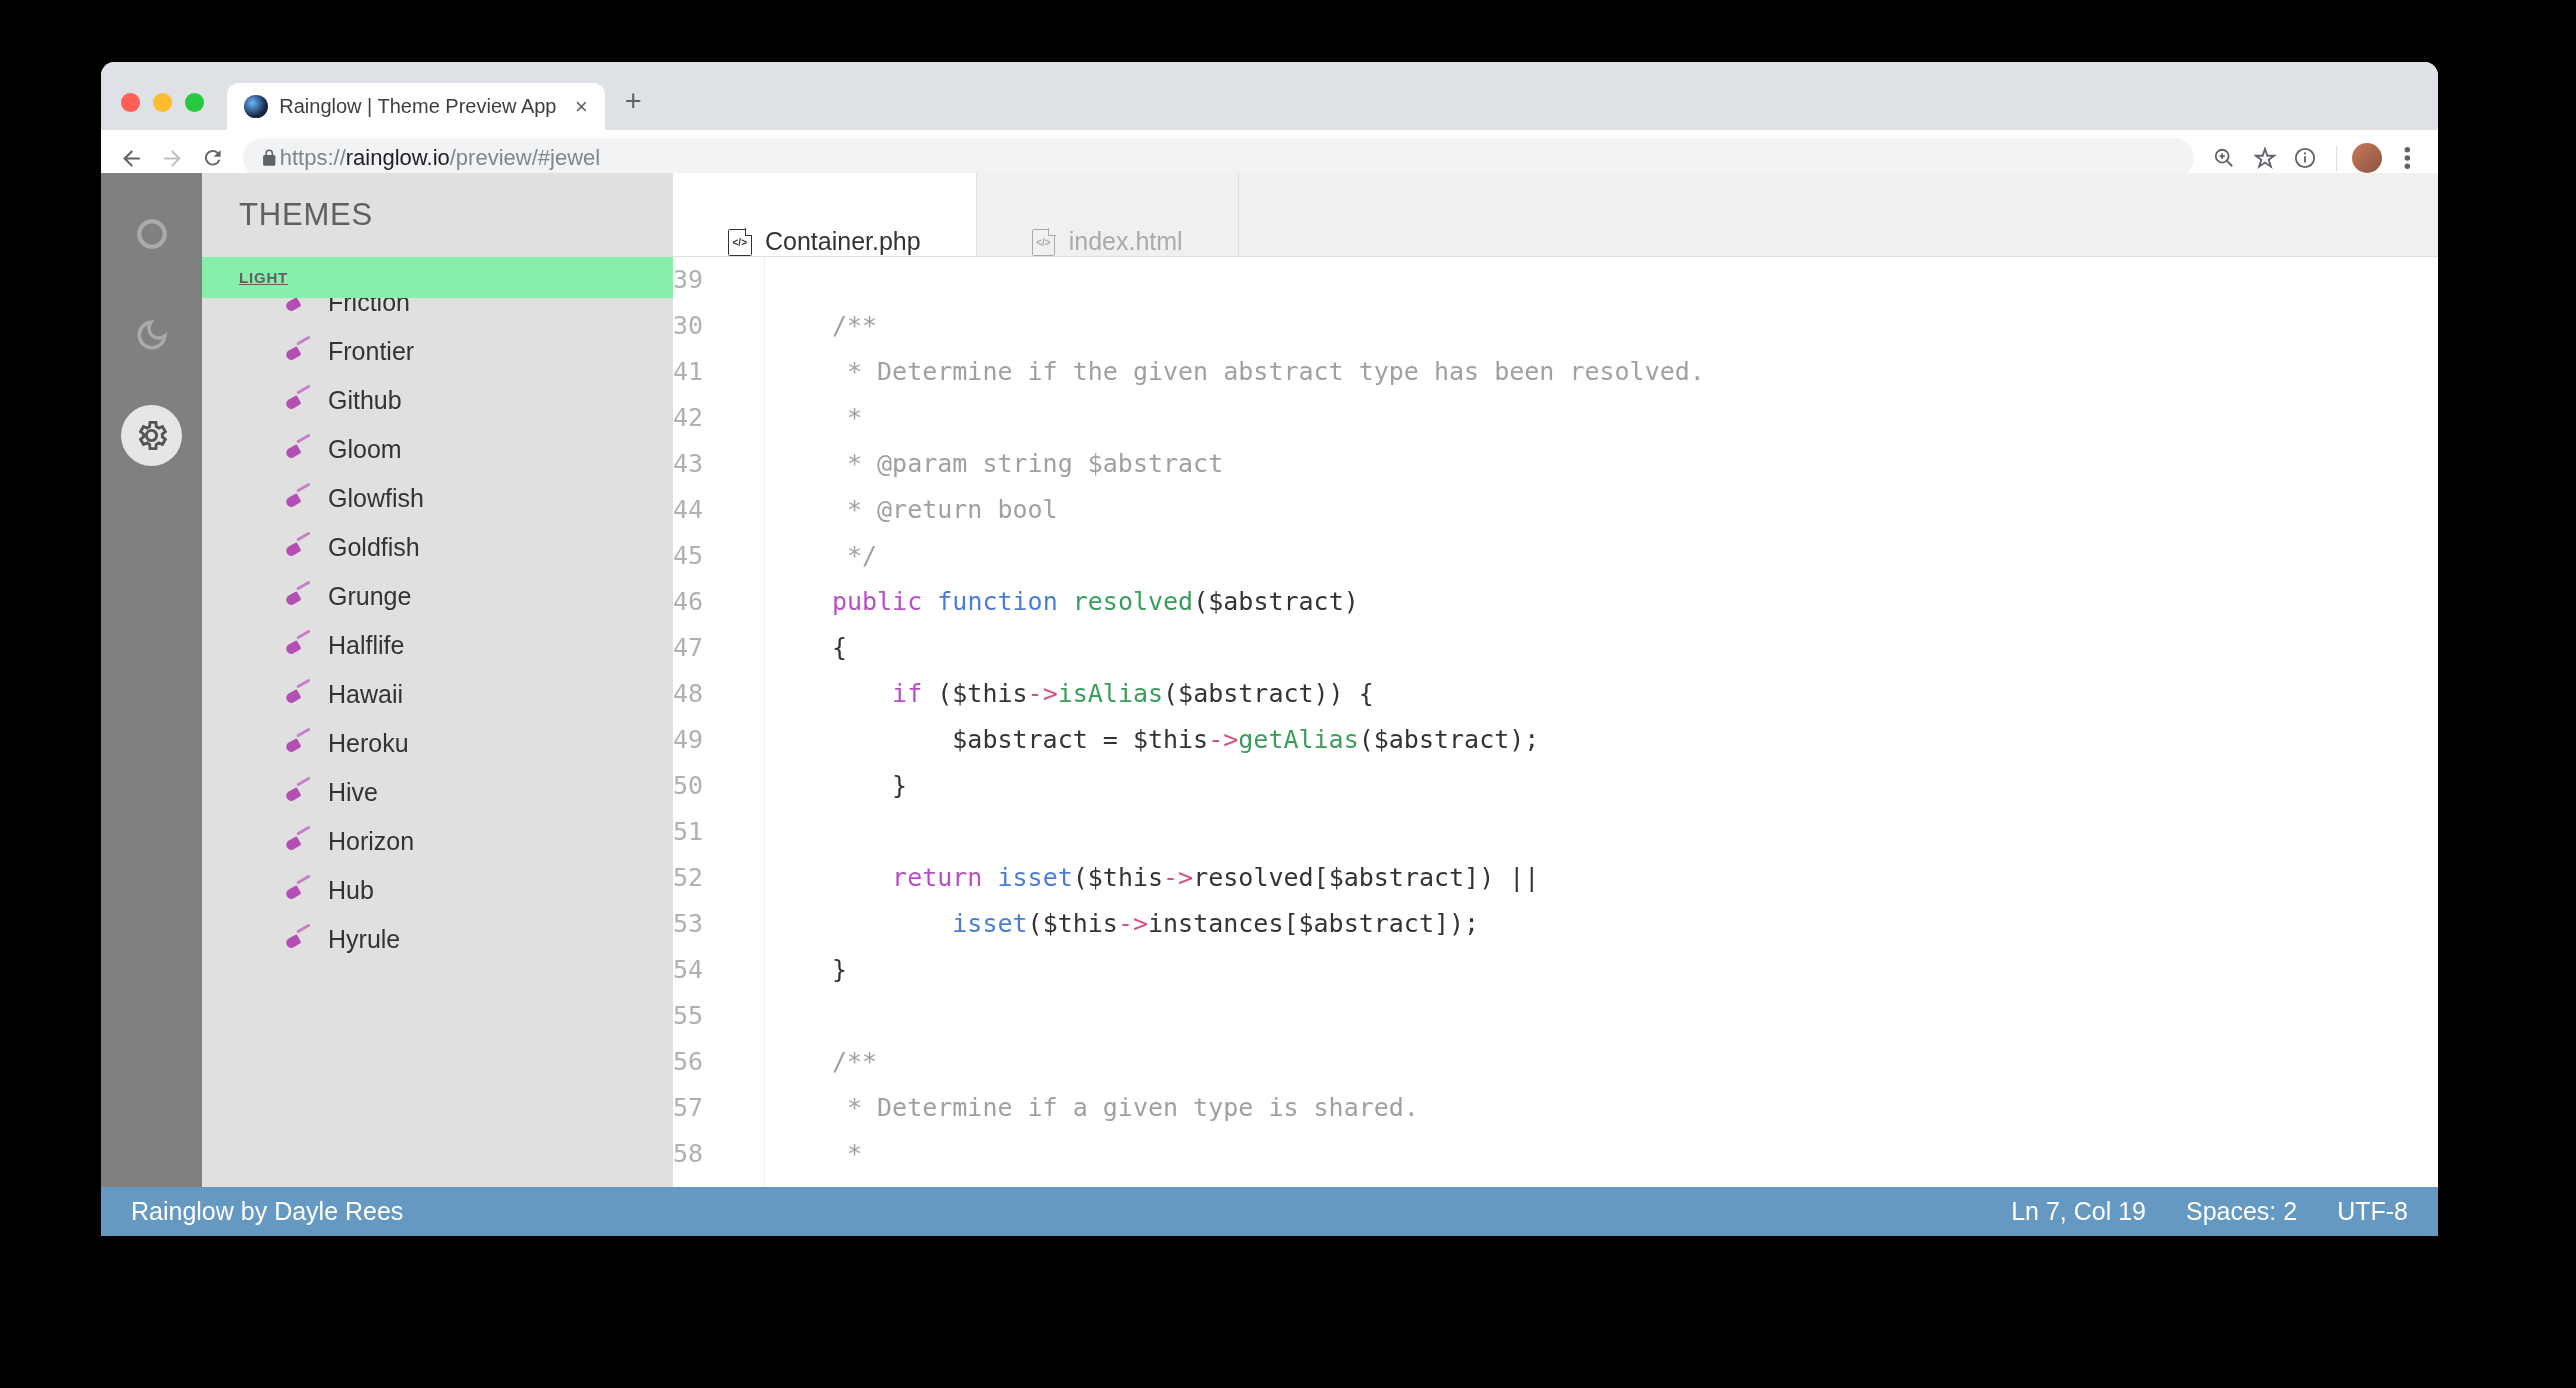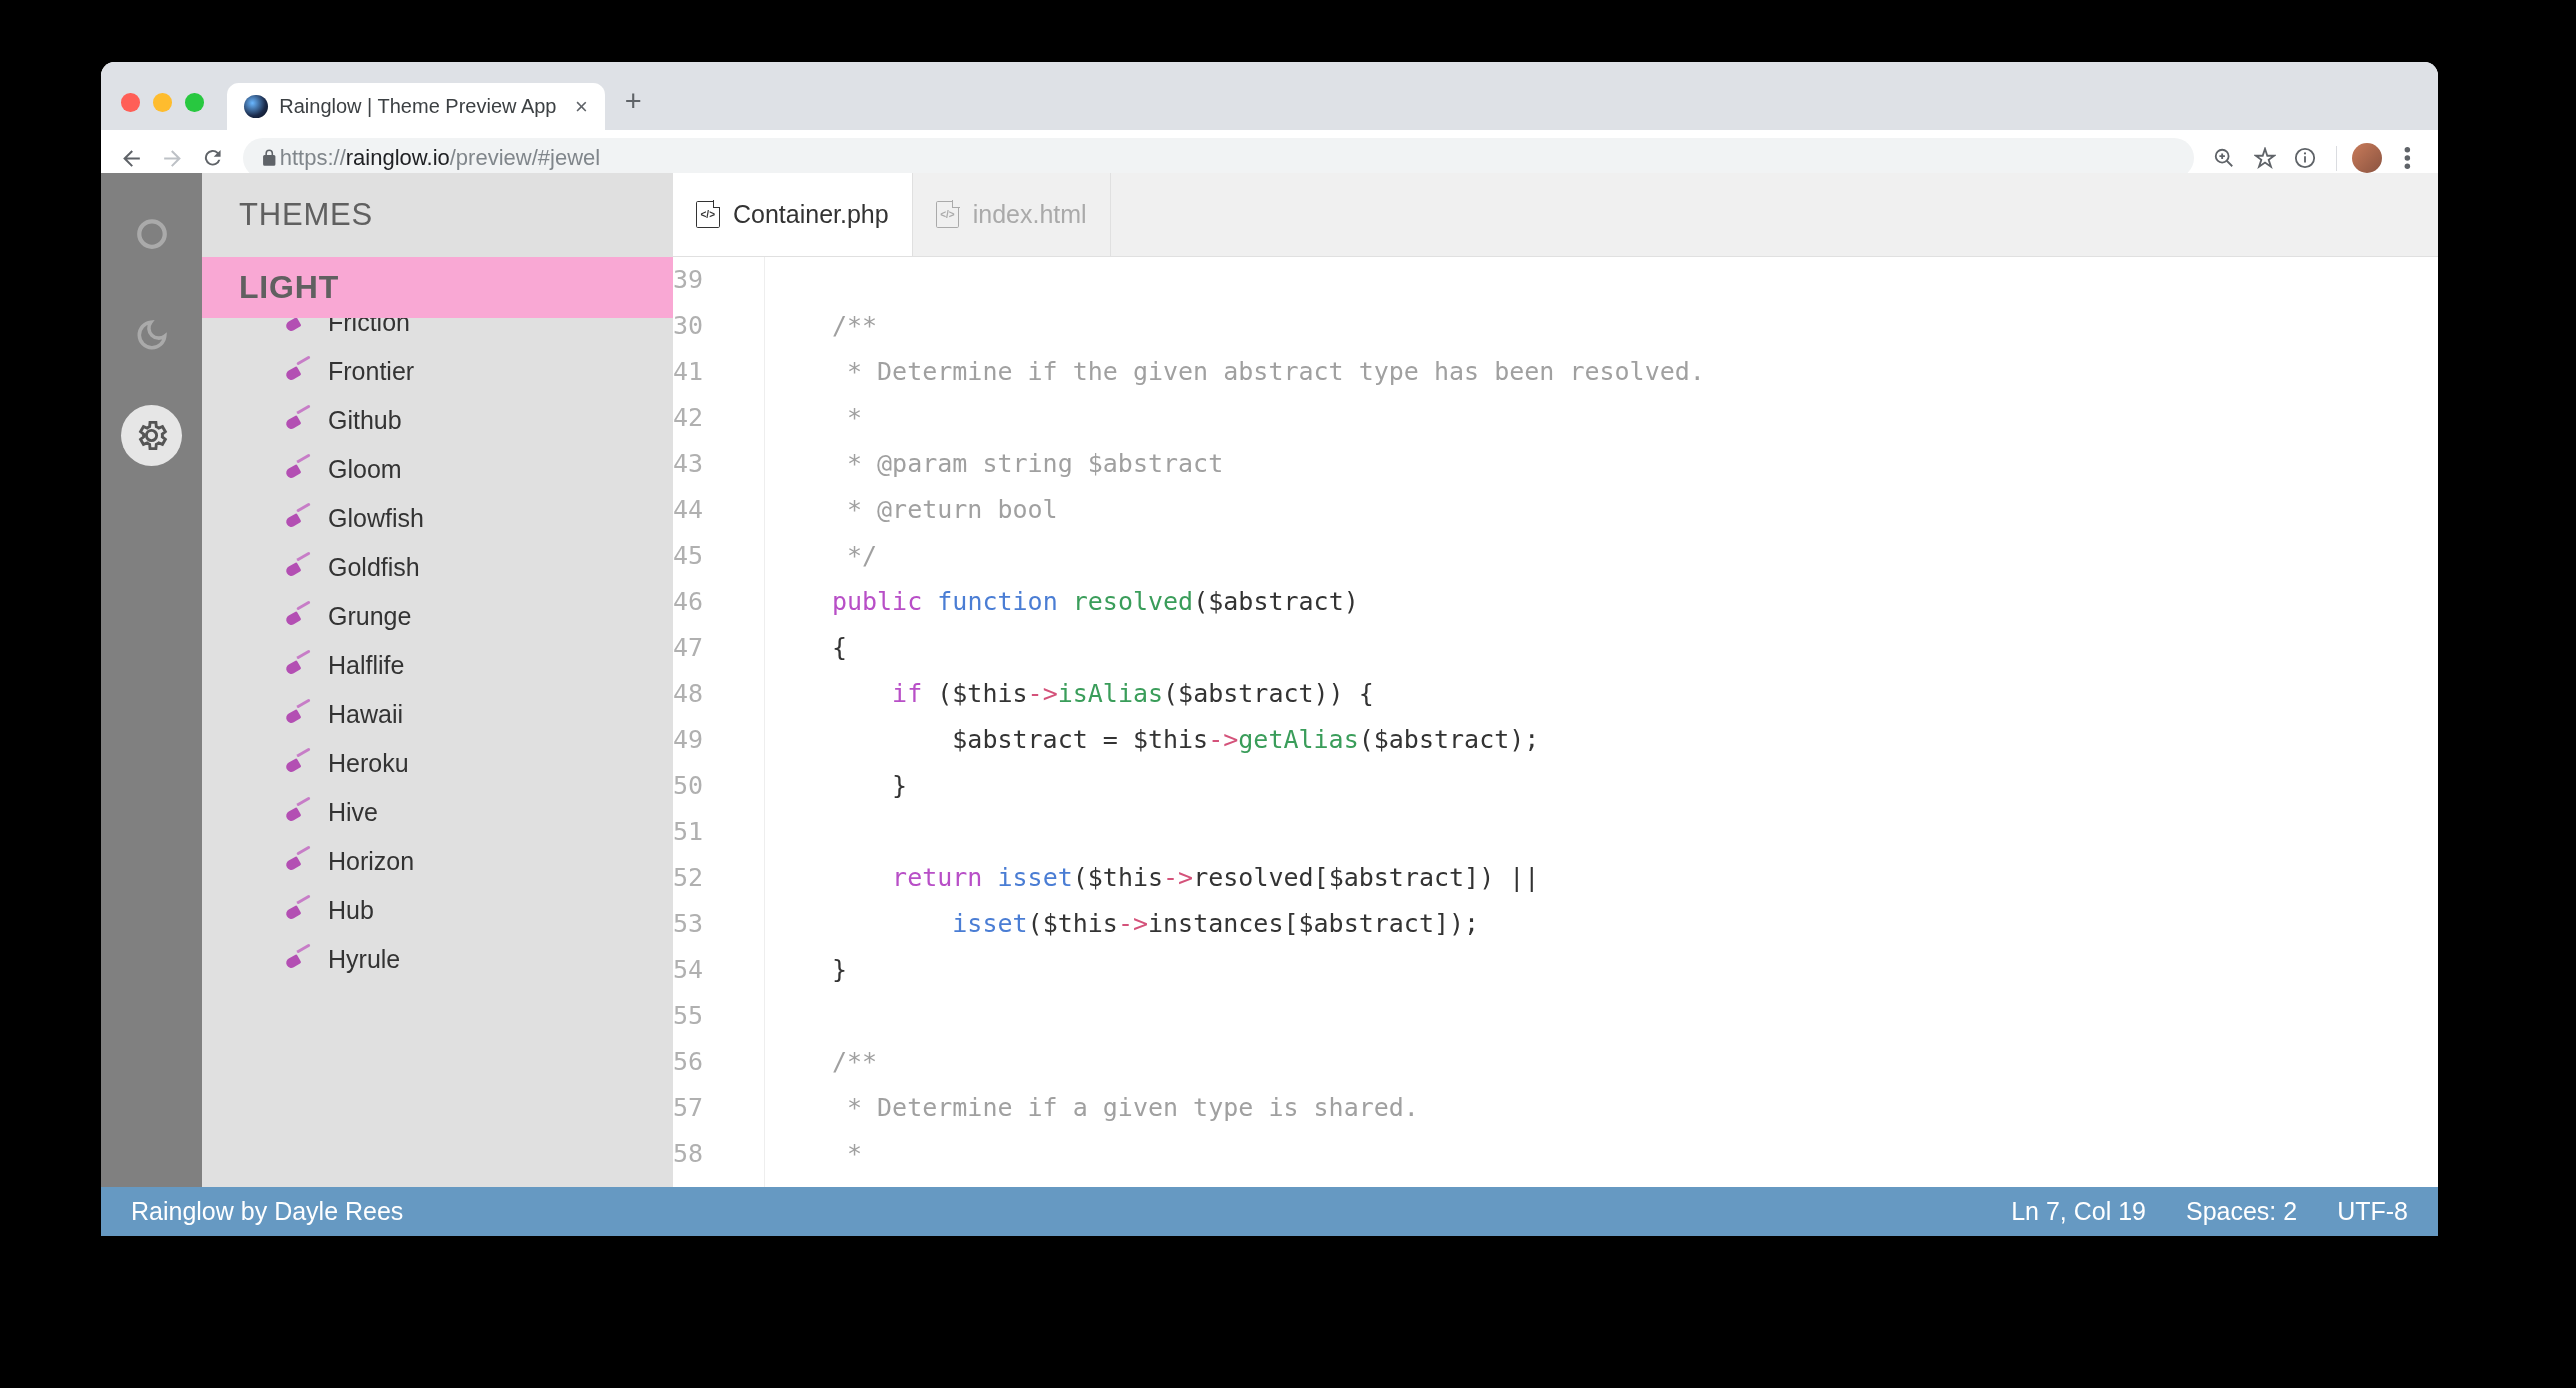--- a/index.html
+++ b/index.html
@@ -24,30 +24,30 @@
 .rico { width: 34px; height: 34px; display: flex; align-items: center; justify-content: center; color: #5f6368; border-radius: 50%; }
 .avatar { width: 30px; height: 30px; border-radius: 50%; background: linear-gradient(135deg, #c97b5a 0%, #8a5340 100%); }
 .sep { width: 0.8px; height: 25px; background: #dadce0; margin: 0 6.7px; }
 .app { position: absolute; top: 111px; left: 0; right: 0; bottom: 0; display: flex; flex-direction: column; }
 .app-main { flex: 1; display: flex; overflow: hidden; }
 .rail { width: 101px; background: #808080; display: flex; flex-direction: column; align-items: center; padding-top: 30px; gap: 40px; }
 .rail-btn { width: 61px; height: 61px; border-radius: 50%; display: flex; align-items: center; justify-content: center; color: #aaa; }
 .rail-btn.on { background: #e6e6e6; color: #555; }
 .side { width: 471px; background: #e0e0e0; display: flex; flex-direction: column; }
 .side-hdr { height: 84px; display: flex; align-items: center; padding: 0 37px; font-size: 31px; color: #606060; letter-spacing: 0.8px; }
-.side-sec { background: #f9a8d4; padding: 11.8px 37px; font-size: 32px; font-weight: 700; color: #606060; letter-spacing: 0.8px; }
+.side-sec { background: #86efac; padding: 11.8px 37px; font-size: 15px; font-weight: 700; color: #606060; letter-spacing: 0.8px; text-decoration: underline; }
 .side-list { flex: 1; overflow: hidden; padding-left: 28px; }
 .theme-item { display: flex; align-items: center; gap: 17px; padding: 10px 37px 10px 54px; font-size: 25px; color: #333; }
 .theme-item.cut { margin-top: -20px; }
 .brush { width: 27px; height: 27px; position: relative; }
 .brush::before { content: ""; position: absolute; left: 1.7px; top: 11.8px; width: 13.5px; height: 10px; background: #b34fb3; border-radius: 5px 1.7px 1.7px 5px; transform: rotate(-30deg); }
 .brush::after { content: ""; position: absolute; right: 0; top: 1.7px; width: 15px; height: 3.4px; background: #c77dc7; border-radius: 1.7px; transform: rotate(-30deg); }
 .editor { flex: 1; background: #fff; display: flex; flex-direction: column; }
 .tabs { height: 84px; background: #f0f0f0; display: flex; border-bottom: 0.8px solid #e0e0e0; }
-.etab { display: flex; align-items: center; gap: 13.5px; padding: 0 23px; font-size: 25px; border-right: 0.8px solid #e0e0e0; }
+.etab { display: flex; align-items: flex-end; gap: 13.5px; padding: 0 55px; font-size: 25px; border-right: 0.8px solid #e0e0e0; }
 .etab.active { background: #fff; color: #333; }
 .etab.inactive { color: #aaa; }
 .ftype { width: 23.5px; height: 27px; border: 1.7px solid currentColor; border-radius: 1.7px; position: relative; font-size: 11.8px; display: flex; align-items: center; justify-content: center; }
 .ftype::before { content: ""; position: absolute; top: -1.7px; right: -1.7px; width: 6.7px; height: 6.7px; border-left: 1.7px solid currentColor; border-bottom: 1.7px solid currentColor; background: inherit; }
 .ftype::after { content: "</>"; font-size: 10px; font-weight: bold; }
 .code { flex: 1; display: flex; font-family: "SF Mono", Menlo, Consolas, monospace; font-size: 25px; line-height: 46px; overflow: hidden; }
 .gutter { width: 92px; text-align: left; padding-right: 6px; color: #b0b0b0; border-right: 0.8px solid #eee; }
 .src { padding-left: 6.7px; white-space: pre; color: #333; }
 .c-comm { color: #a0a0a0; }
 .c-kw { color: #b84fc7; }

